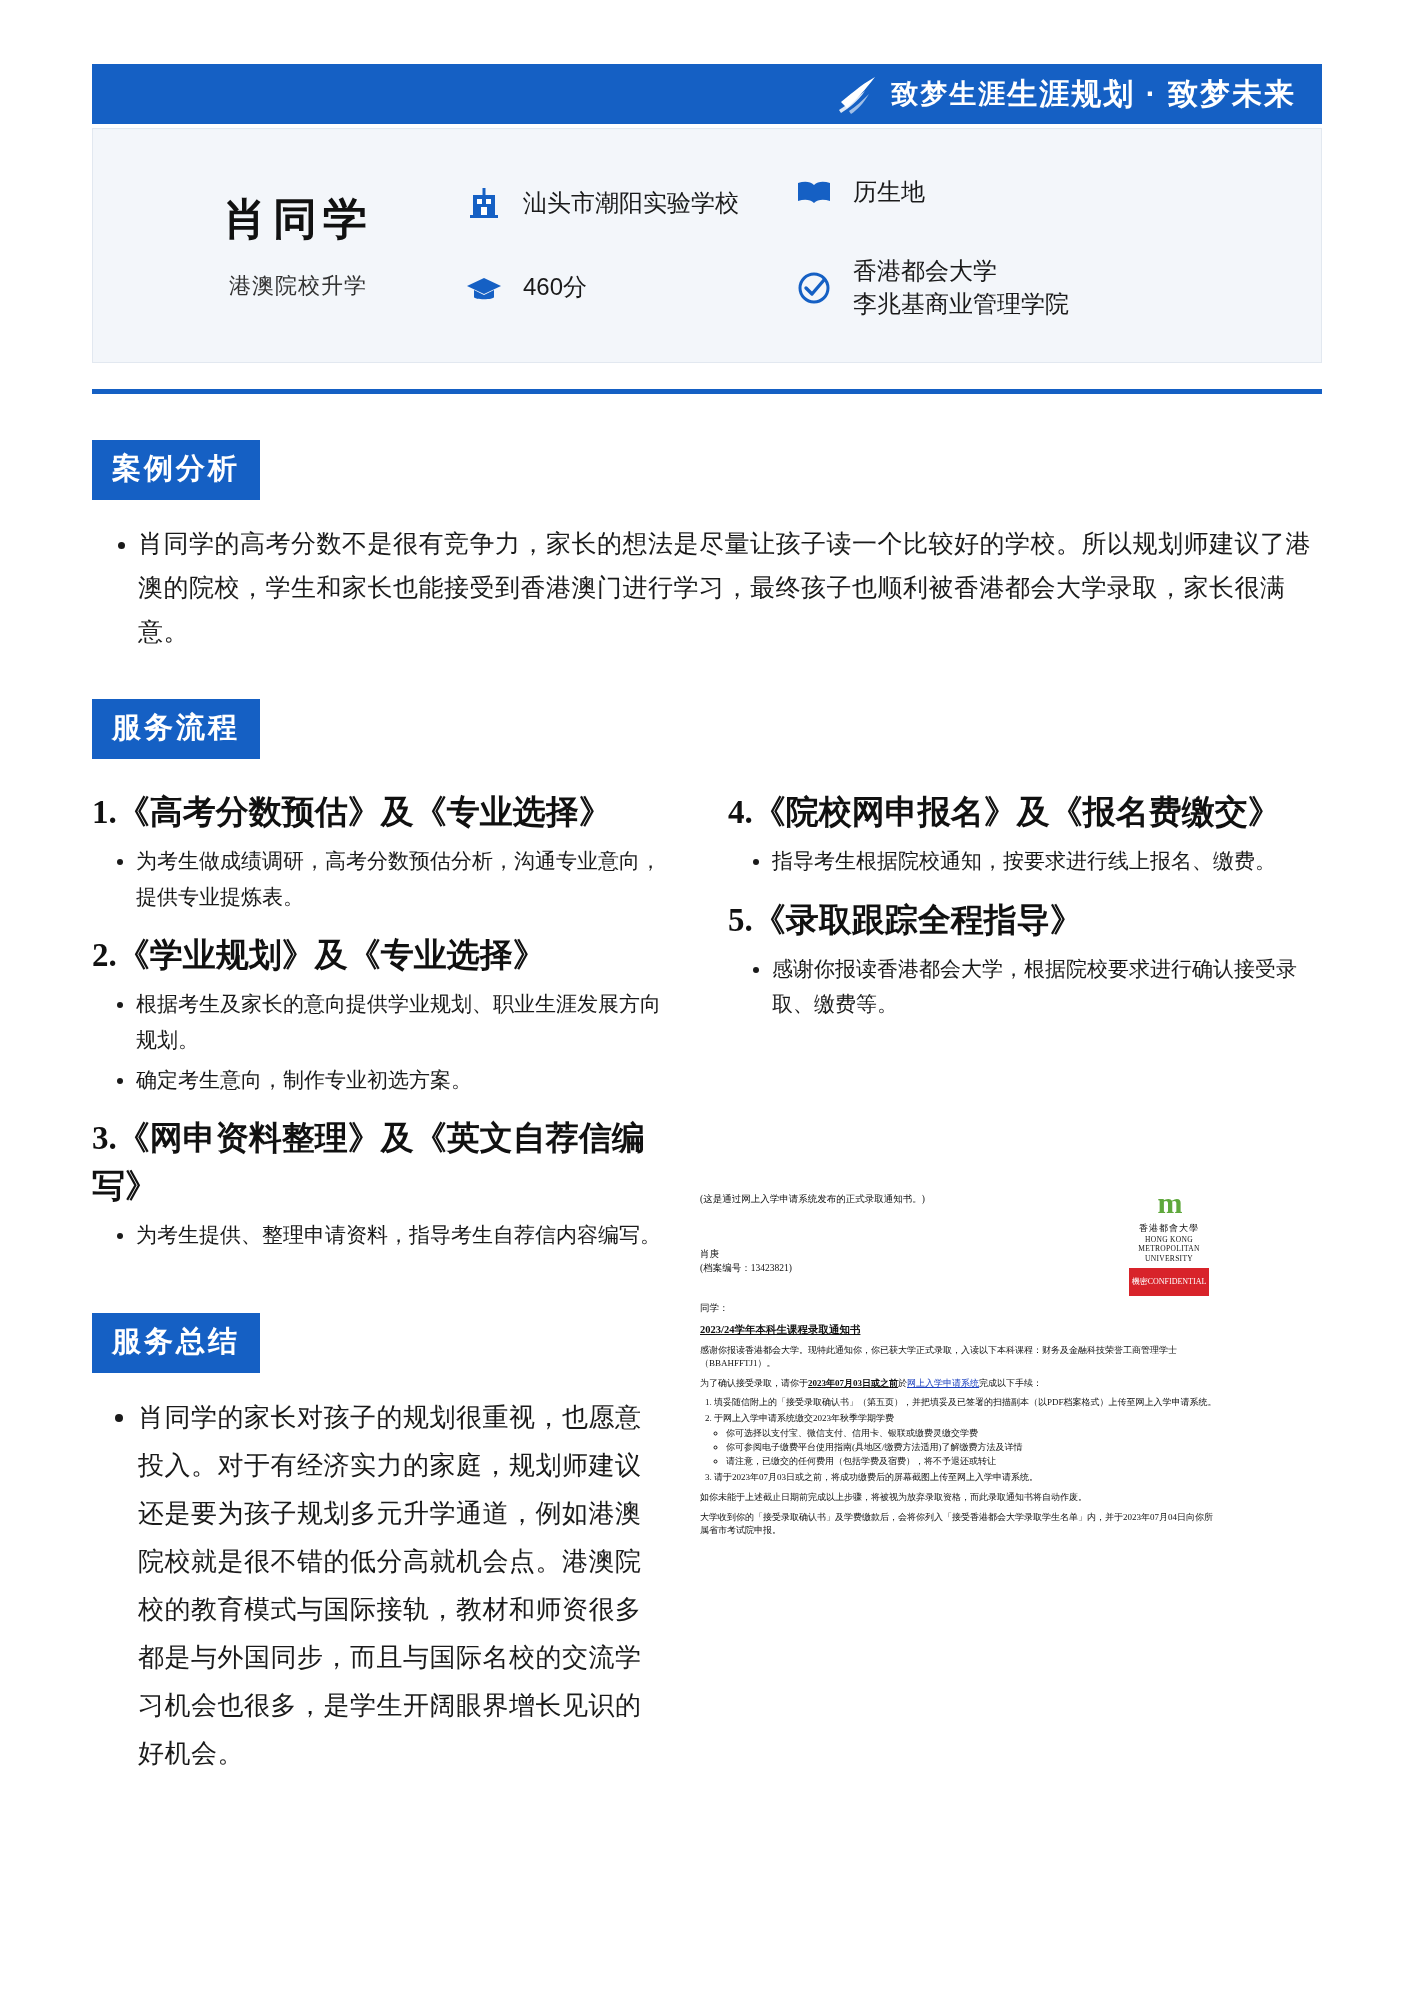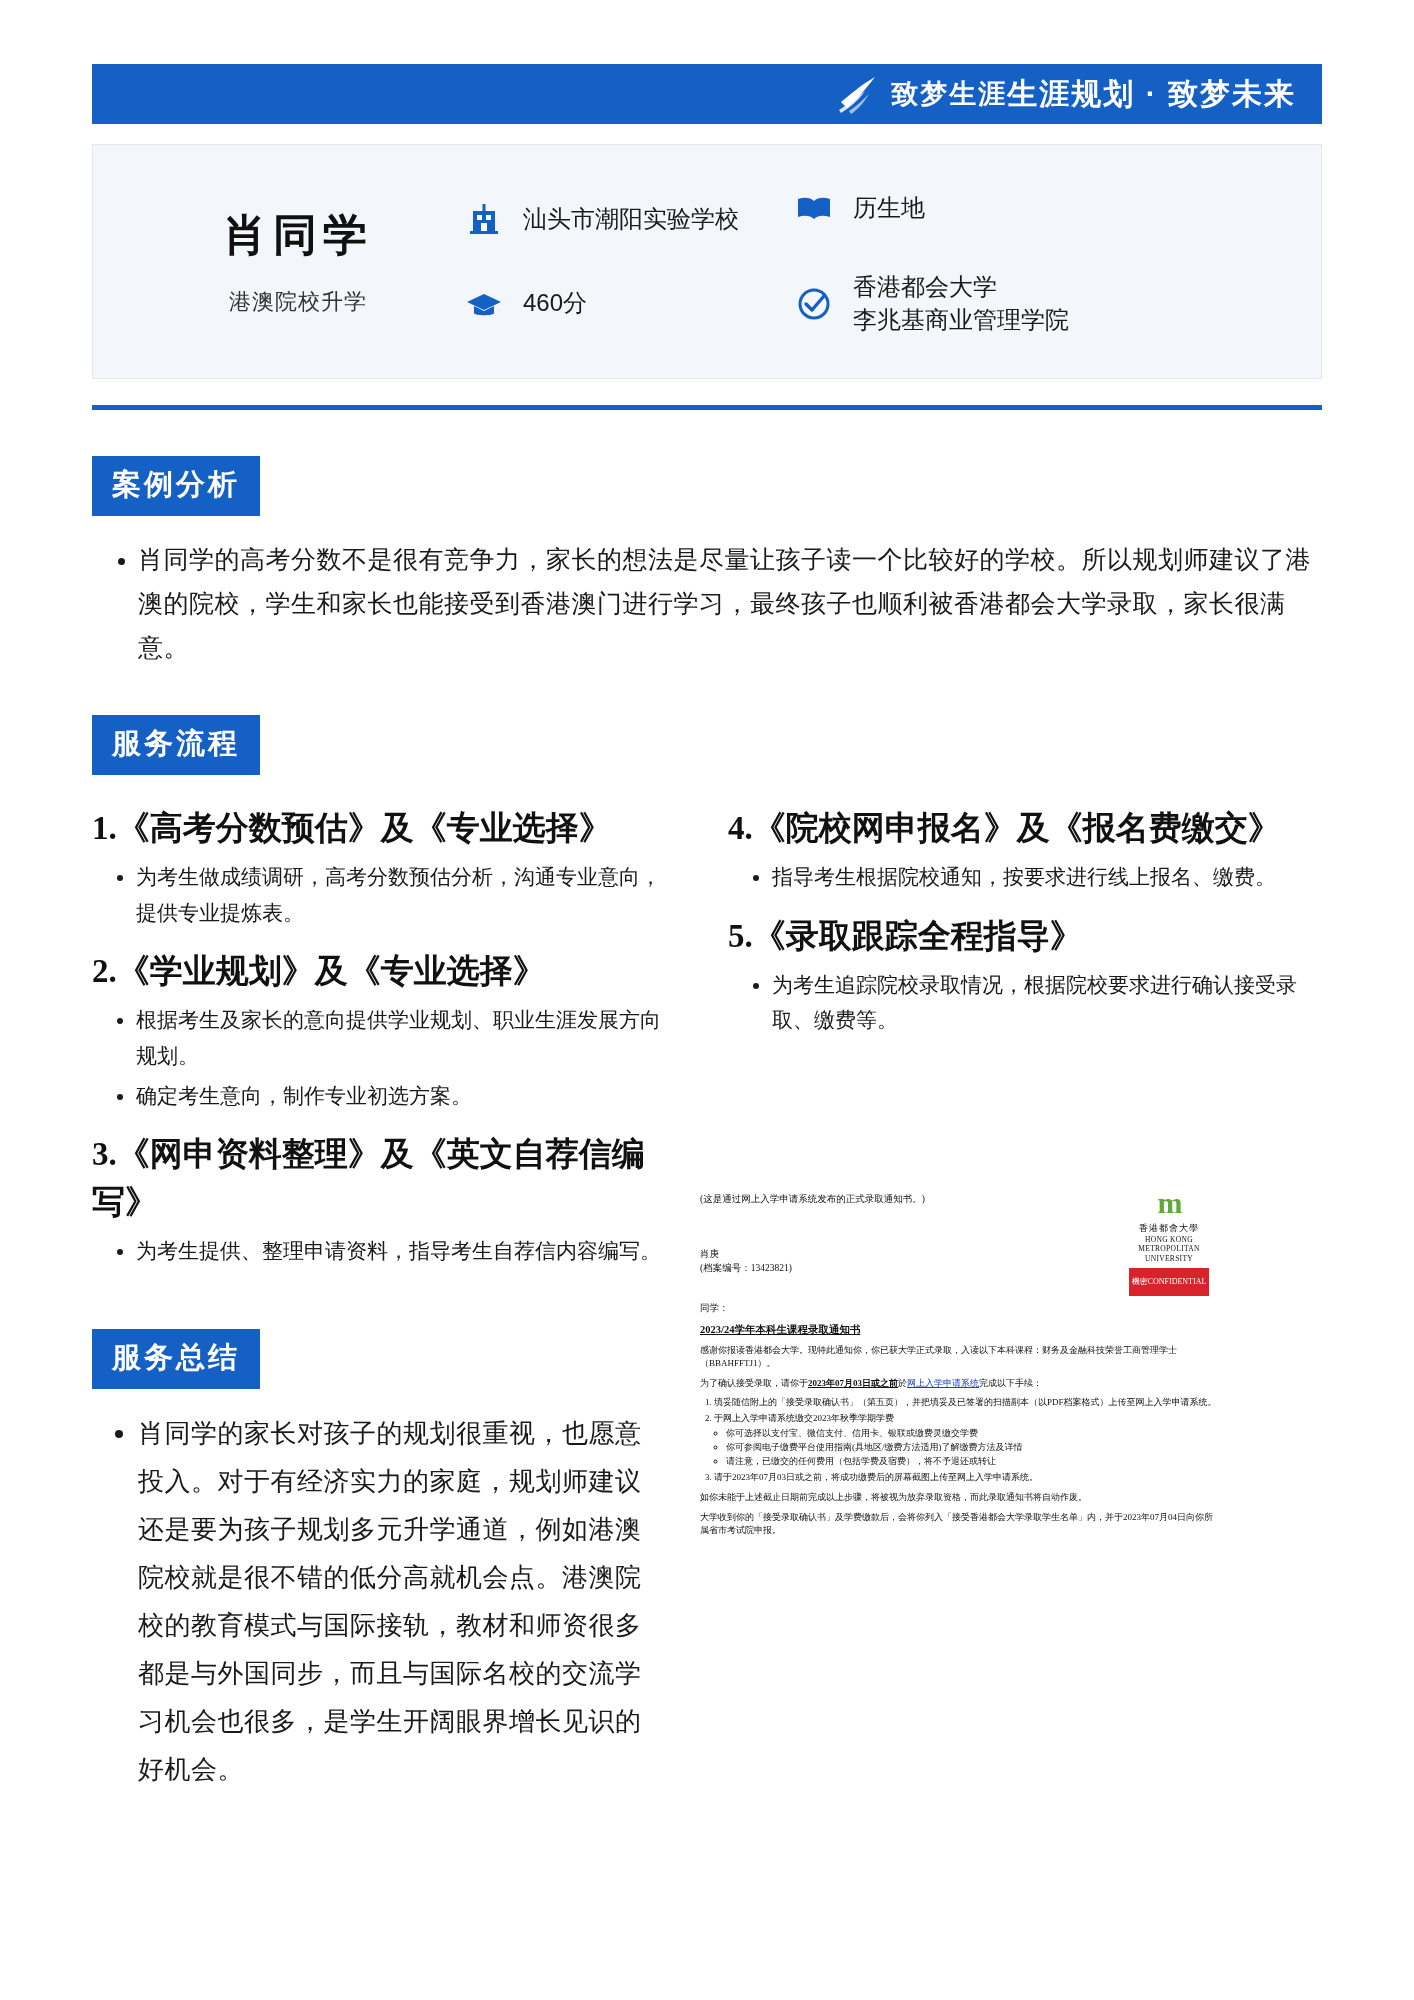--- a/index.html
+++ b/index.html
@@ -52,21 +52,21 @@
   }
   .header-slogan {
     color: #ffffff;
     font-size: 30px;
     font-weight: bold;
     letter-spacing: 2px;
   }
 
   
   .profile-box {
-    margin-top: 20px;
+    margin-top: 4px;
     background: #f3f6fa;
     border: 1px solid #e2e8f0;
     height: 235px;
     display: flex;
     align-items: center;
     box-sizing: border-box;
     padding: 0 30px;
   }
   .profile-left {
     width: 330px;
@@ -349,21 +349,21 @@
       </div>
 
       <div class="flow-col">
         <div class="flow-title first">4.《院校网申报名》及《报名费缴交》</div>
         <ul class="sub">
           <li>指导考生根据院校通知，按要求进行线上报名、缴费。</li>
         </ul>
 
         <div class="flow-title">5.《录取跟踪全程指导》</div>
         <ul class="sub">
-          <li>为考生追踪院校录取情况，根据院校要求进行确认接受录取、缴费等。</li>
+          <li>感谢你报读香港都会大学，根据院校要求进行确认接受录取、缴费等。</li>
         </ul>
       </div>
     </div>
   </div>
 
   <div class="summary-wrap">
     <div class="sec-heading">服务总结</div>
     <ul class="summary">
       <li>肖同学的家长对孩子的规划很重视，也愿意投入。对于有经济实力的家庭，规划师建议还是要为孩子规划多元升学通道，例如港澳院校就是很不错的低分高就机会点。港澳院校的教育模式与国际接轨，教材和师资很多都是与外国同步，而且与国际名校的交流学习机会也很多，是学生开阔眼界增长见识的好机会。</li>
     </ul>

